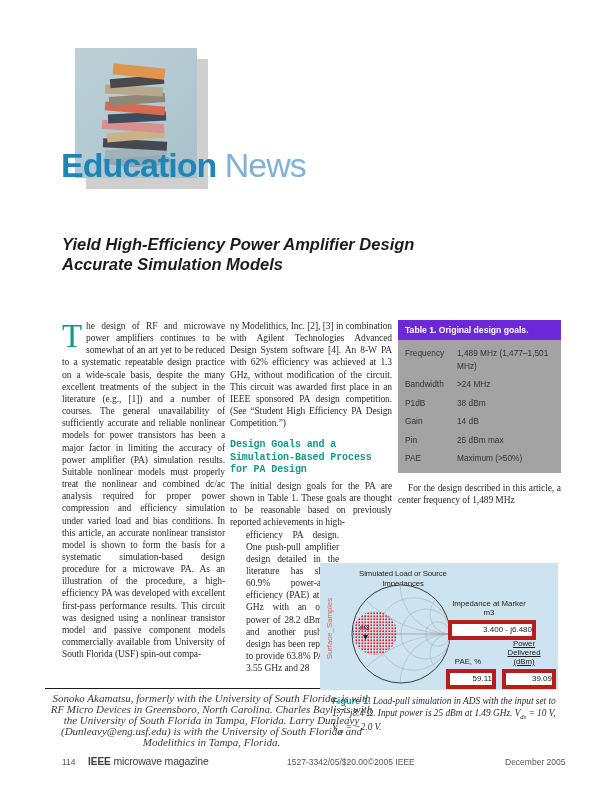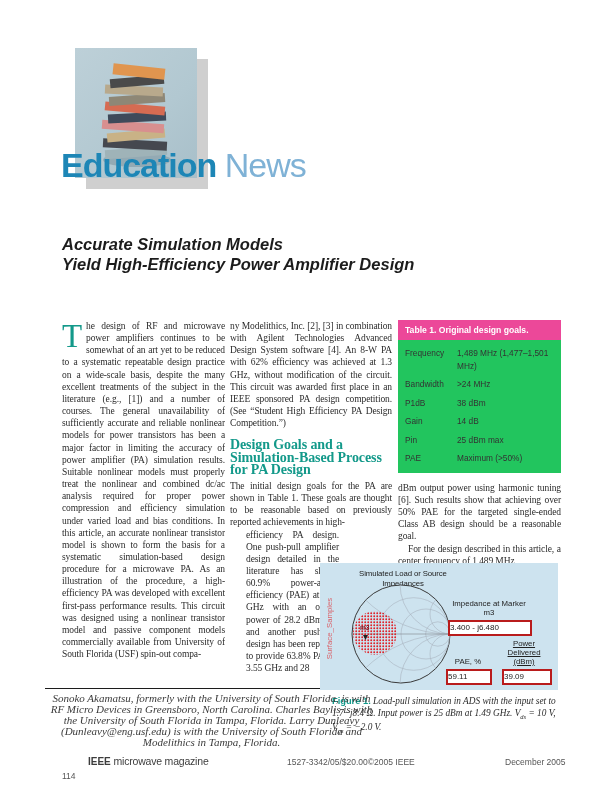--- a/index.html
+++ b/index.html
@@ -42,37 +42,37 @@
     letter-spacing:-0.1px;
   }
   .col1 { left:62px; width:163px; height:368px; overflow:hidden; }
   .col2 { left:230px; width:162px; }
   .col3 { left:398px; width:163px; }
   .dropcap {
     float:left; font-size:33px; line-height:28px; padding:2px 4px 0 0;
     color:#13998a; font-family:"Liberation Serif",serif;
   }
   .subhead {
-    font-family:Liberation Serif, serif;
-    font-weight:700; font-size:14px; line-height:12.5px;
+    font-family:Liberation Mono, monospace;
+    font-weight:700; font-size:10px; line-height:12.5px;
     color:#13998a; text-align:left; margin:10px 0 3px 0;
   }
   .narrow { width:93px;margin-left:16px; }
   .indent { text-indent:10px; margin-top:1px; }
   
   .goals-table {
     width:163px; margin-bottom:9px;
     font-family:"Liberation Sans","DejaVu Sans",sans-serif;
     text-align:left; letter-spacing:0;
   }
   .goals-table .thead {
-    background:#ec4899; color:#ffffff; font-weight:700; font-size:8.6px;
+    background:#6d28d9; color:#ffffff; font-weight:700; font-size:8.6px;
     padding:4px 7px;
   }
-  .goals-table .tbody { background:#22c55e; padding:4px 0 5px 0; }
+  .goals-table .tbody { background:#a3a3a3; padding:4px 0 5px 0; }
   .goals-row { display:flex; padding:3.2px 7px; font-size:8.3px; color:#333; }
   .goals-row .k { width:52px; flex:none; }
   .goals-row .v { flex:1; }
   
   .figure-box {
     position:absolute; left:320px; top:563px; width:238px; height:127px;
     background:#cde3ef; z-index:5;
     font-family:"Liberation Sans","DejaVu Sans",sans-serif;
   }
   .fig-title {
@@ -80,22 +80,22 @@
     font-size:7.8px; line-height:9.5px; color:#222; letter-spacing:-0.1px;
   }
   .surface-label {
     position:absolute; left:5px; top:118px; width:105px; text-align:center;
     transform:rotate(-90deg); transform-origin:0 0;
     font-size:7.8px; color:#d9636b; letter-spacing:0;
   }
   .smith-svg { position:absolute; left:26px; top:16px; }
   .fig-label { position:absolute; font-size:7.8px; line-height:9px; color:#222; text-align:center; }
   .fig-valbox {
-    position:absolute; background:#ffffff; border:2px solid #b91c1c;
-    font-size:8px; color:#222; text-align:left; line-height:12px; height:12px;
+    position:absolute; background:#ffffff; border:4px solid #b91c1c;
+    font-size:8px; color:#222; text-align:right; line-height:12px; height:12px;
   }
   .fig-caption {
     position:absolute; left:332px; top:696px; width:236px;
     font-size:9.3px; line-height:11.8px; font-style:italic;
     color:#2b2b2b; text-align:left;
   }
   .fig-caption .figlabel {
     font-family:"Liberation Sans","DejaVu Sans",sans-serif;
     font-style:normal; font-weight:700; color:#13998a;
   }
@@ -103,21 +103,21 @@
   
   .footnote-rule { position:absolute; left:45px; top:688px; width:333px; height:1.4px; background:#1c1c1c; }
   .footnote {
     position:absolute; left:45px; top:693px; width:333px;
     font-style:italic; font-size:11px; line-height:11px;
     text-align:center; color:#3a3a3a;
   }
   
   .footer { position:absolute; top:755px; left:0; width:612px; height:14px;
     font-family:"Liberation Sans","DejaVu Sans",sans-serif; color:#555; }
-  .footer .pageno { position:absolute; left:62px; top:16px; font-size:8.5px; }
+  .footer .pageno { position:absolute; left:62px; top:2px; font-size:8.5px; }
   .footer .mag { position:absolute; left:88px; top:0; font-size:10.5px; color:#3d3d3d; letter-spacing:-0.2px; }
   .footer .mag .ieee { font-size:10px; font-weight:700; letter-spacing:0;text-align:right; }
   .footer .issn { position:absolute; left:287px; top:2px; font-size:8.5px;text-align:center; }
   .footer .date { position:absolute; left:505px; top:2px; font-size:8.5px;text-align:center; }
 </style>
 </head>
 <body>
 
 <div class="page">
 
@@ -138,22 +138,22 @@
       </g>
     </svg>
   </div>
 
   <div class="masthead">
     <span class="primary">Education</span>
     <span class="secondary">News</span>
   </div>
 
   <div class="article-title">
+    <div>Yield High-Efficiency Power Amplifier Design</div>
     <div>Accurate Simulation Models</div>
-    <div>Yield High-Efficiency Power Amplifier Design</div>
   </div>
 
   <div class="col col1">
     <span class="dropcap">T</span><span>he design of RF and microwave power amplifiers continues to be somewhat of an art yet to be reduced to a systematic repeatable design practice on a wide-scale basis, despite the many excellent treatments of the subject in the literature (e.g., [1]) and a number of courses. The general unavailability of sufficiently accurate and reliable nonlinear models for power transistors has been a major factor in limiting the accuracy of power amplifier (PA) simulation results. Suitable nonlinear models must properly treat the nonlinear and combined dc/ac analysis required for proper power compression and efficiency simulation under varied load and bias conditions. In this article, an accurate nonlinear transistor model is shown to form the basis for a systematic simulation-based design procedure for a microwave PA. As an illustration of the procedure, a high-efficiency PA was developed with excellent first-pass performance results. This circuit was designed using a nonlinear transistor model and passive component models commercially available from University of South Florida (USF) spin-out compa-</span>
   </div>
 
   <div class="col col2">
     <div>ny Modelithics, Inc. [2], [3] in combination with Agilent Technologies Advanced Design System software [4]. An 8-W PA with 62% efficiency was achieved at 1.3 GHz, without modification of the circuit. This circuit was awarded first place in an IEEE sponsored PA design competition. (See “Student High Efficiency PA Design Competition.”)</div>
     <div class="subhead">Design Goals and a Simulation-Based Process for PA Design</div>
     <div>The initial design goals for the PA are shown in Table 1. These goals are thought to be reasonable based on previously reported achievements in high-</div>
@@ -183,21 +183,20 @@
         <div class="goals-row">
           <span class="k">Pin</span>
           <span class="v">25 dBm max</span>
         </div>
         <div class="goals-row">
           <span class="k">PAE</span>
           <span class="v">Maximum (&gt;50%)</span>
         </div>
       </div>
     </div>
-    <div>dBm output power using harmonic tuning [6]. Such results show that achieving over 50% PAE for the targeted single-ended Class AB design should be a reasonable goal.</div>
     <div class="indent">For the design described in this article, a center frequency of 1,489 MHz</div>
   </div>
 
   <div class="figure-box">
     <div class="fig-title">Simulated Load or Source Impedances</div>
     <div class="surface-label">Surface_Samples</div>
 
     <svg class="smith-svg" width="110" height="110" viewBox="0 0 110 110">
       <defs>
         <pattern id="reddots" width="3" height="3" patternUnits="userSpaceOnUse">

